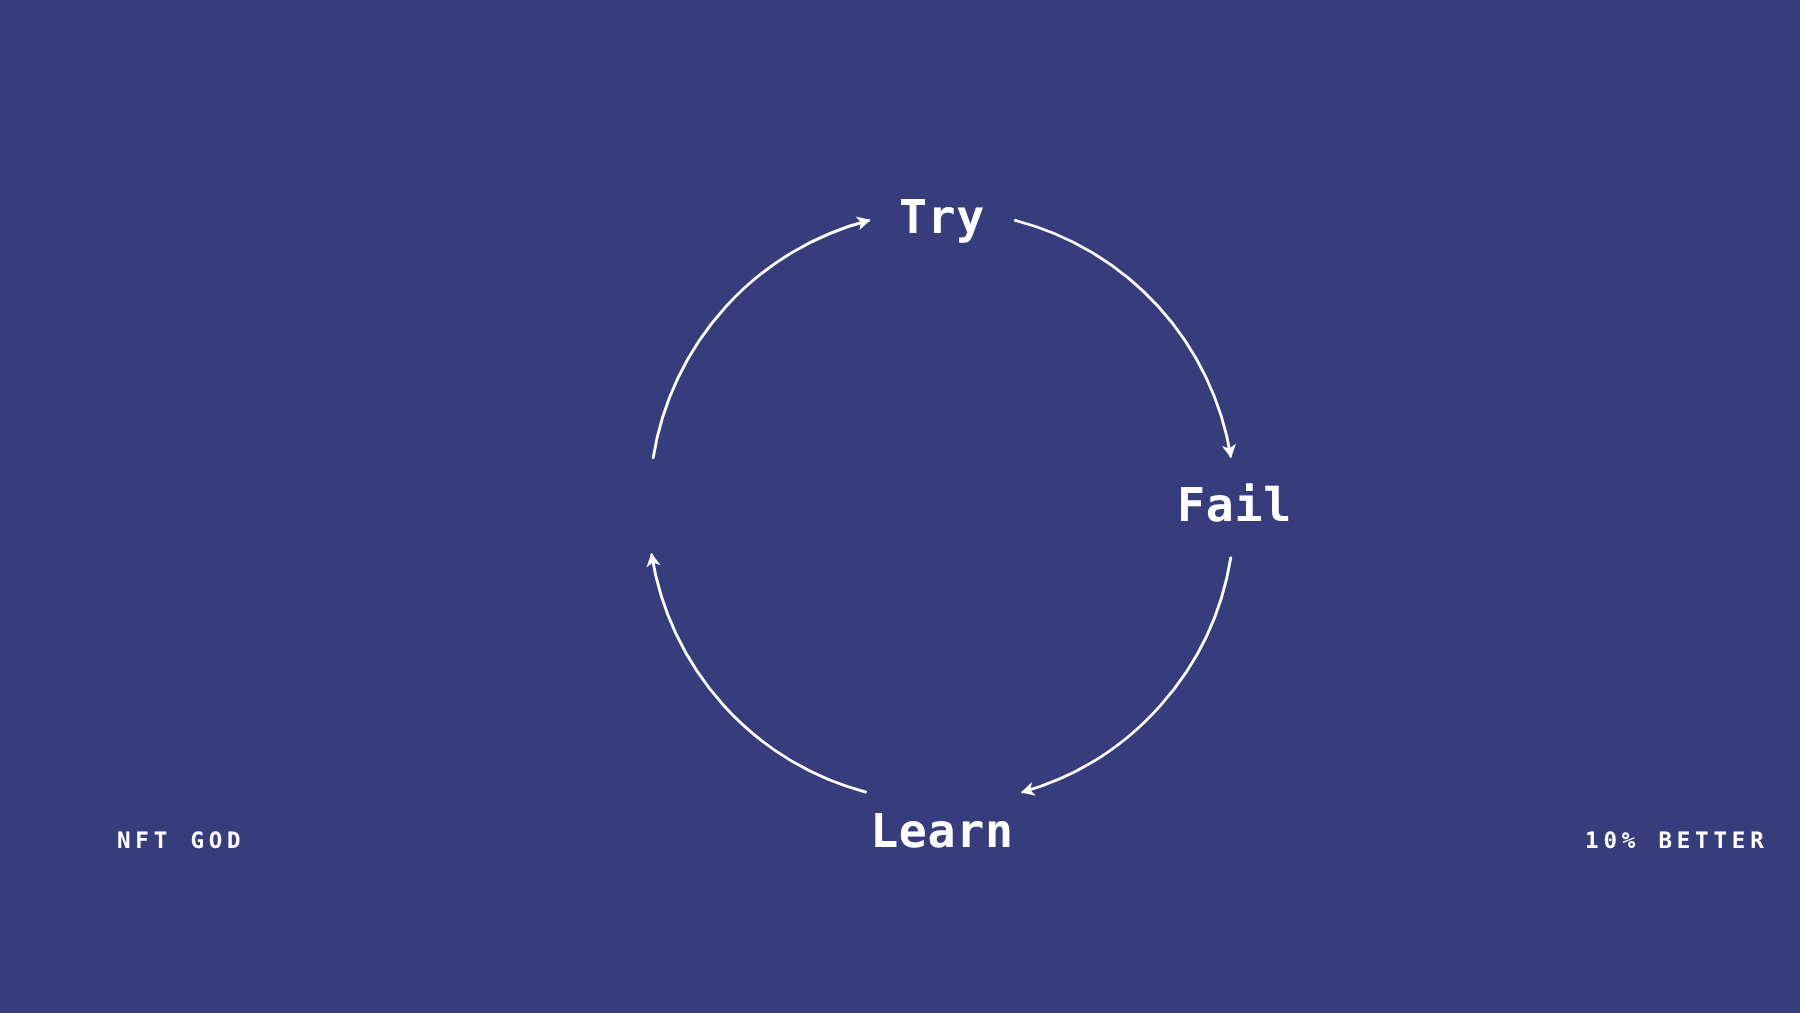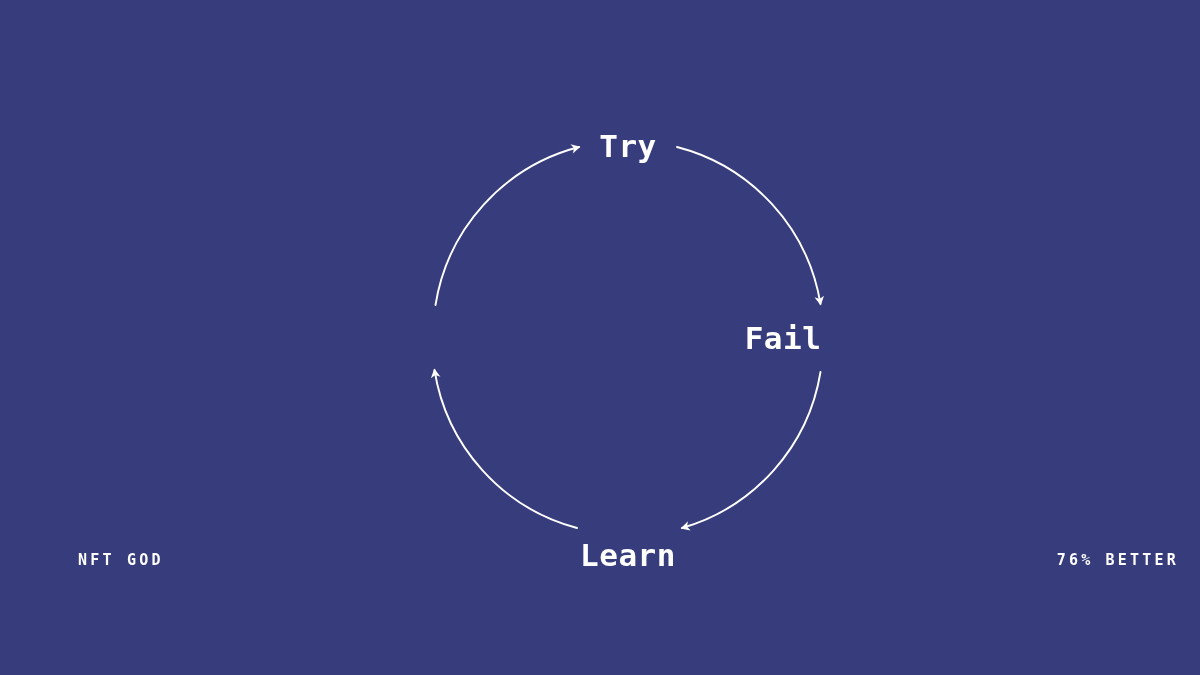--- a/index.html
+++ b/index.html
@@ -31,21 +31,21 @@
     font-family: "DejaVu Sans Mono", "Liberation Mono", monospace;
     font-weight: bold;
     font-size: 31px;
     letter-spacing: 0.5px;
     line-height: 1;
     white-space: nowrap;
     transform: translate(-50%, -50%);
     text-align: center;
   }
   #label-try      { left: 600px; top: 146px; }
-  #label-fail     { left: 755px; top: 338px; }
+  #label-fail     { left: 795px; top: 338px; }
   #label-learn    { left: 600px; top: 555px; }
   #label-improve  { left: 404px; top: 338px; }
 
   .footer-text {
     position: absolute;
     bottom: 24px;
     color: #ffffff;
     font-family: "DejaVu Sans Mono", "Liberation Mono", monospace;
     font-weight: bold;
     font-size: 15px;
@@ -79,15 +79,15 @@
 
   <div class="node-label" id="label-try">Try</div>
 
   <div class="node-label" id="label-fail">Fail</div>
 
   <div class="node-label" id="label-learn">Learn</div>
 
 
   <div class="footer-text" id="footer-left">NFT GOD</div>
 
-  <div class="footer-text" id="footer-right">76% BETTER</div>
+  <div class="footer-text" id="footer-right">10% BETTER</div>
 
 </div>
 
 </body></html>

